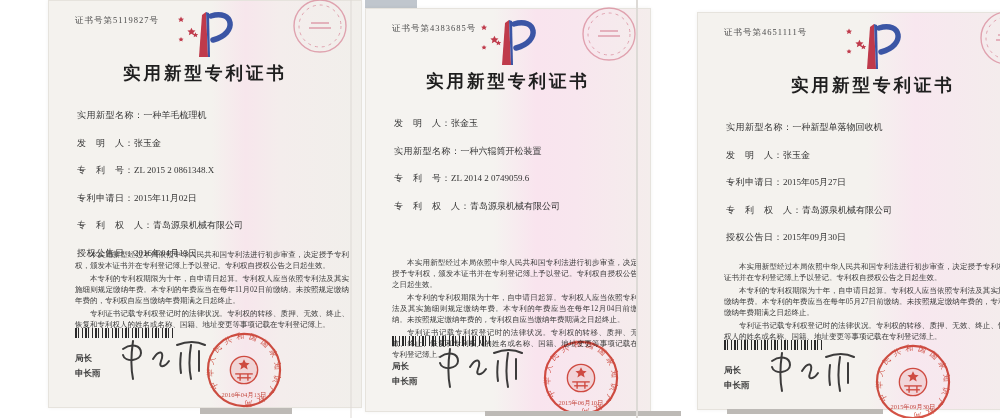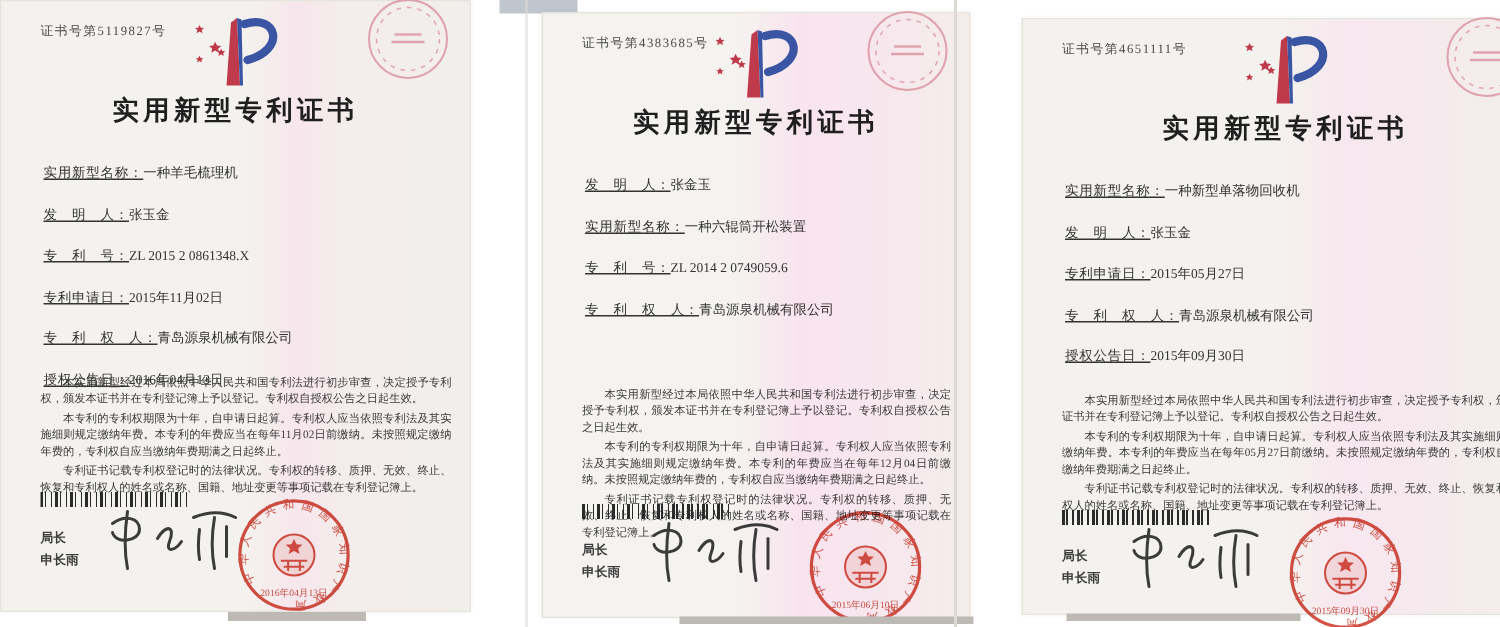--- a/index.html
+++ b/index.html
@@ -2,39 +2,39 @@
 <html><head>
 <meta charset="utf-8">
 <style>
   html,body{margin:0;padding:0;background:#ffffff;}
   .stage{
     position:relative;width:1000px;height:418px;background:#ffffff;overflow:hidden;
     font-family:"Liberation Serif","DejaVu Serif",serif;color:#2b2b2b;
     display:flex;
   }
   .panel{position:relative;height:418px;}
-  .panel-0{width:333px;}
+  .panel-0{width:333px;margin-left:48px;}
   .panel-1{width:334px;}
   .panel-2{width:333px;}
   .paper{position:absolute;border:1px solid #e6e3dd;box-shadow:0 0 4px rgba(0,0,0,0.05);}
   .paper-0{left:0;top:0;width:312px;height:406px;
     background:linear-gradient(90deg,#f4f2ee 0%,#f4f2ee 52%,#f7e6ec 63%,#f4edec 74%,#f1efeb 100%);}
-  .paper-1{left:28px;top:8px;width:284px;height:402px;
+  .paper-1{left:0;top:8px;width:284px;height:402px;
     background:linear-gradient(90deg,#f5f3f0 0%,#f5f3f0 45%,#f9e4ee 60%,#f8e6ee 74%,#f4edec 100%);}
   .paper-2{left:14px;top:12px;width:306px;height:396px;
     background:linear-gradient(90deg,#f4f2ee 0%,#f4f2ee 48%,#f8e7ef 62%,#f6e9ee 72%,#f2efeb 100%);padding-left:44px;}
 
   .cert-no{position:absolute;left:26px;top:14px;font-size:8.5px;letter-spacing:1px;color:#4a4a4a;white-space:nowrap;}
   .logo{position:absolute;left:50%;margin-left:-36px;top:6px;}
   .stamp{position:absolute;right:12px;top:-4px;opacity:0.75;}
   .cert-title{position:absolute;top:60px;left:0;width:100%;margin:0;text-align:center;
     font-size:17.5px;font-weight:bold;letter-spacing:3px;color:#1f1f1f;white-space:nowrap;}
   .fields{position:absolute;left:28px;top:108px;right:8px;}
   .frow{font-size:9px;margin-bottom:14.5px;white-space:nowrap;color:#333;}
-  .frow .lbl{letter-spacing:0.5px;text-decoration:underline;}
+  .frow .lbl{letter-spacing:0.5px;}
   .bodytext{position:absolute;left:26px;right:12px;top:248px;text-align:justify;}
   .bodytext p{margin:0 0 2px 0;font-size:7.5px;line-height:11px;text-indent:2em;color:#3a3a3a;}
   .barcode{position:absolute;left:26px;top:327px;width:98px;height:10px;
     background:repeating-linear-gradient(90deg,#2a2a2a 0 2px,transparent 2px 3px,#2a2a2a 3px 4px,transparent 4px 7px,#2a2a2a 7px 8px,transparent 8px 10px);}
   .director{position:absolute;left:26px;top:350px;font-size:8.5px;line-height:15px;color:#3c3c3c;font-weight:bold;}
   .signature{position:absolute;left:66px;top:334px;}
   .seal{position:absolute;top:330px;opacity:0.88;mix-blend-mode:multiply;}
   .seal-0{left:156px;}
   .seal-1{left:176px;}
   .seal-2{left:176px;}

